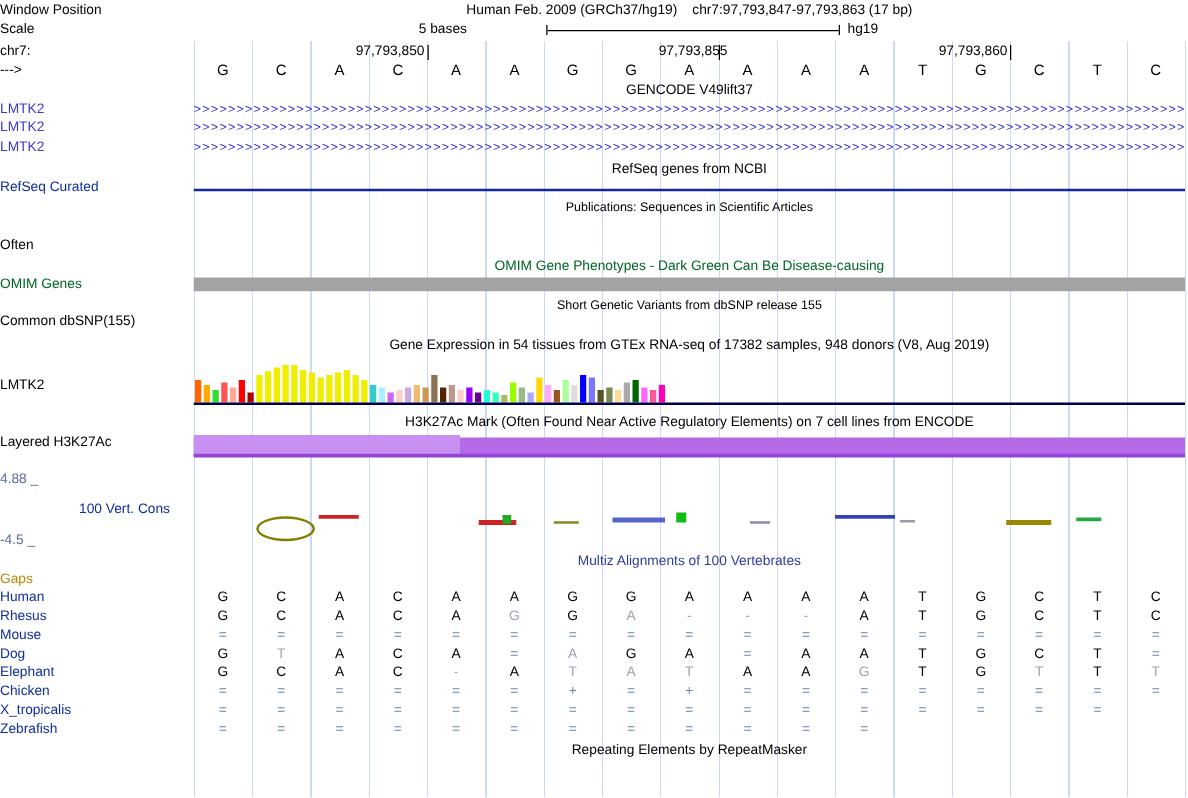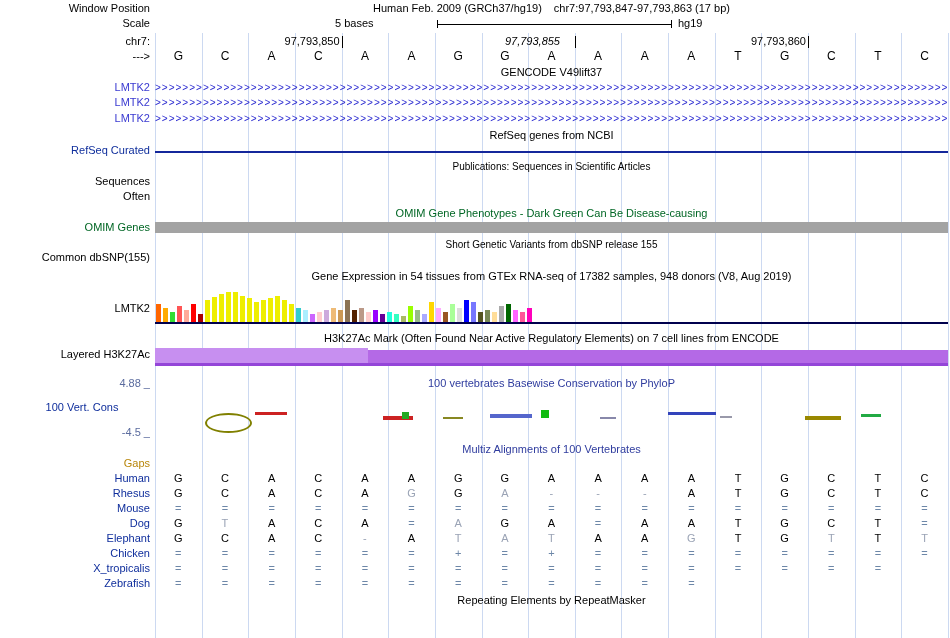--- a/index.html
+++ b/index.html
@@ -1,22 +1,22 @@
 <!DOCTYPE html>
 <html><head>
 <meta charset="utf-8">
 <style>
   html,body{margin:0;padding:0}
   #screen{position:relative;width:950px;height:638px;background:#fff;overflow:hidden;
           font-family:"Liberation Sans","DejaVu Sans",sans-serif;font-size:11px;color:#000}
   .gridlines{position:absolute;left:155px;top:33px;width:794px;height:605px;z-index:0;
              background:repeating-linear-gradient(to right,#ccd9f1 0 1px,transparent 1px 46.647px)}
   .row{position:absolute;left:0;width:950px;height:15px;line-height:13px;z-index:1}
-  .lbl{position:absolute;left:0;top:0;width:150px;text-align:right;white-space:nowrap}
-  .lbl.leftalign{text-align:center;padding-left:14px;width:136px}
+  .lbl{position:absolute;left:0;top:0;width:150px;text-align:left;white-space:nowrap}
+  .lbl.leftalign{text-align:right;padding-left:0;width:136px}
   .trk{position:absolute;left:155px;top:0;width:793px;height:100%}
   .center{text-align:center}
   .small{font-size:10px}
   .gene-blue{color:#3a3ad1}
   .navy{color:#0f2e9c}
   .green{color:#006624}
   .titleblue{color:#2f3c9e}
   .scaleblue{color:#5a6b9e}
   .orange{color:#b8860b}
   .gap12{margin-left:12px}
@@ -68,21 +68,21 @@
       <div class="scale-bar"></div>
       <span class="scale-db">hg19</span>
     </div>
   </div>
 
   <div class="row" style="top:35px">
     <div class="lbl">chr7:</div>
     <div class="trk">
         <span class="coord" style="left: 94.6px;">97,793,850</span>
         <div class="tick" style="left: 186.6px;"></div>
-        <span class="coord" style="left: 315px; font-style: italic;">97,793,855</span>
+        <span class="coord" style="left: 337px;">97,793,855</span>
         <div class="tick" style="left: 419.8px;"></div>
         <span class="coord" style="left: 561px;">97,793,860</span>
         <div class="tick" style="left: 653px;"></div>
       </div>
   </div>
 
   <div class="row" style="top:50px">
     <div class="lbl">---&gt;</div>
     <div class="trk cells bases">
         <span class="cell">G</span>
@@ -126,23 +126,20 @@
   </div>
   <div class="row" style="top:160px">
     <div class="trk center small">Publications: Sequences in Scientific Articles</div>
   </div>
 
   <div class="row" style="top:144px">
     <div class="lbl navy">RefSeq Curated</div>
     <div class="trk">
       <div class="refseq-line"></div>
     </div>
-  </div>
-  <div class="row" style="top:175px">
-    <div class="lbl">Sequences</div>
   </div>
   <div class="row" style="top:190px">
     <div class="lbl">Often</div>
   </div>
 
   <div class="row" style="top:207px">
     <div class="trk center green">OMIM Gene Phenotypes - Dark Green Can Be Disease-causing</div>
   </div>
   <div class="row" style="top:220px">
     <div class="lbl green" style="top:1px">OMIM Genes</div>
@@ -231,21 +228,20 @@
     <div class="lbl" style="top:3px">Layered H3K27Ac</div>
     <div class="trk">
       <div class="h3k-base"></div>
       <div class="h3k-left"></div>
       <div class="h3k-bottom"></div>
     </div>
   </div>
 
   <div class="row" style="top:377px">
     <div class="lbl scaleblue">4.88 _</div>
-    <div class="trk center titleblue">100 vertebrates Basewise Conservation by PhyloP</div>
   </div>
   <div class="row" style="top:388px;height:50px">
     <div class="trk phylop">
         <div class="pmark" style="border: 2px solid rgb(128, 128, 0); border-radius: 50%; left: 50px; top: 25px; width: 43px; height: 16px;"></div>
         <div class="pmark" style="background: rgb(204, 34, 34); left: 100px; top: 24px; width: 32px; height: 3px;"></div>
         <div class="pmark" style="background: rgb(204, 34, 34); left: 228px; top: 28px; width: 30px; height: 4px;"></div>
         <div class="pmark" style="background: rgb(34, 170, 34); left: 247px; top: 24px; width: 7px; height: 7px;"></div>
         <div class="pmark" style="background: rgb(136, 136, 34); left: 288px; top: 29px; width: 20px; height: 2px;"></div>
         <div class="pmark" style="background: rgb(85, 102, 204); left: 335px; top: 26px; width: 42px; height: 4px;"></div>
         <div class="pmark" style="background: rgb(17, 187, 17); left: 386px; top: 22px; width: 8px; height: 8px;"></div>

